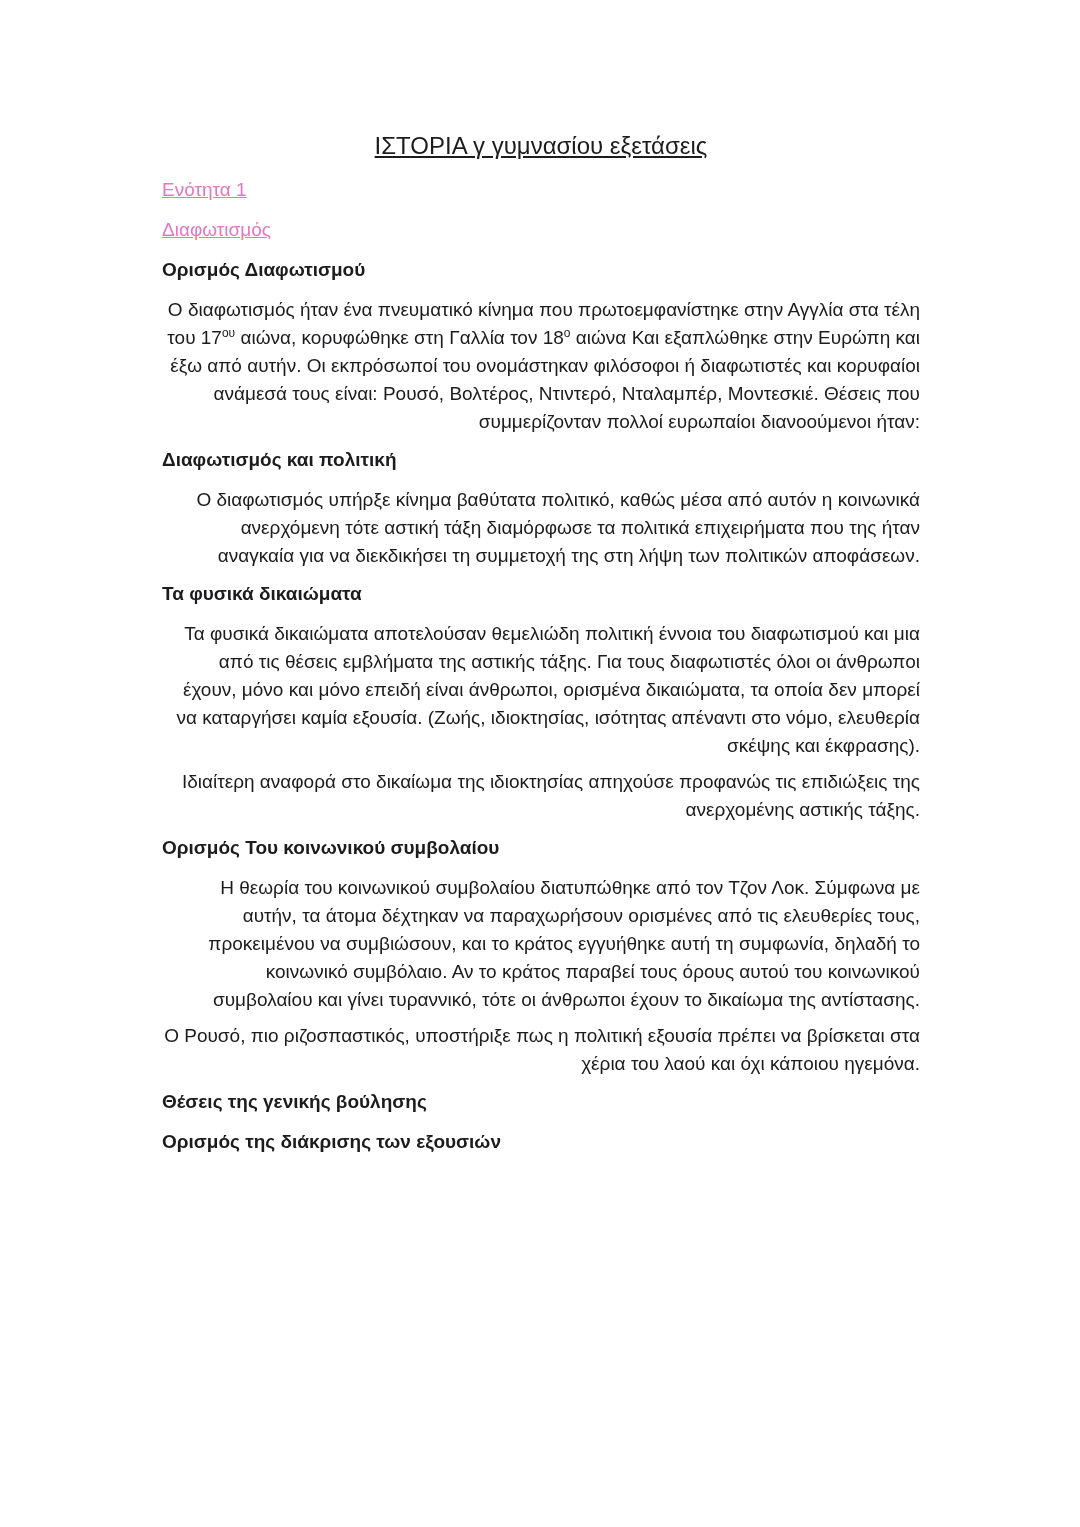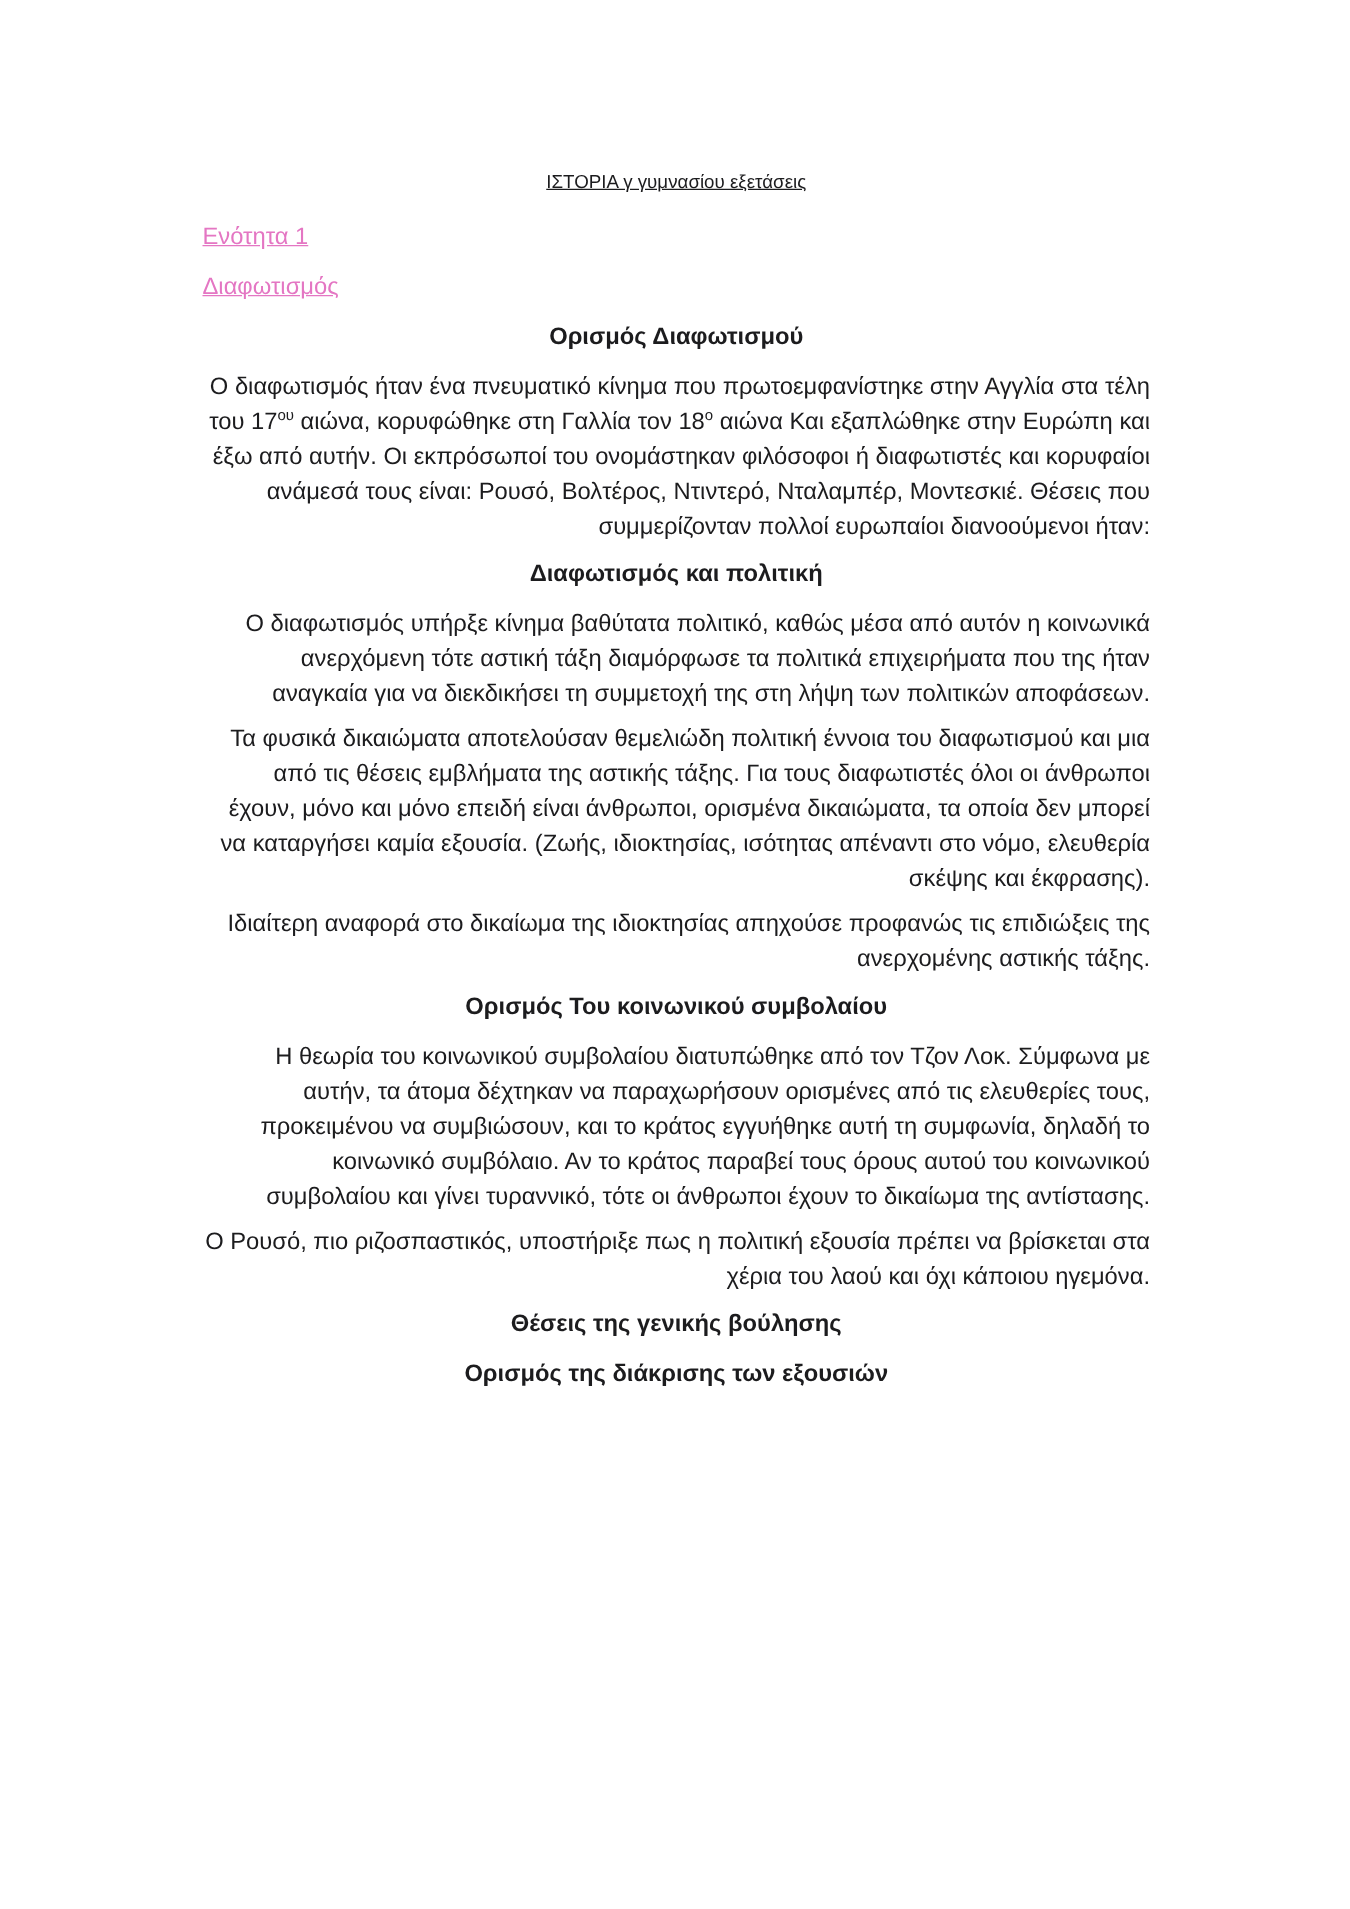--- a/index.html
+++ b/index.html
@@ -24,40 +24,39 @@
     position:absolute;
     left:162px;
     top:132px;
     width:758px;
     font-size:19px;
     line-height:28px;
   }
   .doc-title{
     text-align:center;
     font-weight:normal;
-    font-size:15px;
+    font-size:24px;
     margin:0 0 16px 0;
   }
   .doc-title .title-text{
     text-decoration:underline;
   }
   .link-line{
     margin:0 0 12px 0;
   }
   .doc-link{
     color:var(--pink);
     text-decoration:underline;
     cursor:pointer;
   }
   .sec-heading{
     font-size:19px;
     font-weight:bold;
     margin:10px 0 12px 0;
     line-height:28px;
-    text-align:center;
   }
   .para{
     margin:0 0 8px 0;
     text-align:right;
   }
   ol.positions{
     margin:0 0 8px 0;
     padding-left:66px;
   }
   ol.positions li{
@@ -88,20 +87,21 @@
 
     <h3 class="sec-heading">Ορισμός Διαφωτισμού</h3>
 
     <p class="para"><span>Ο διαφωτισμός ήταν ένα πνευματικό κίνημα που πρωτοεμφανίστηκε στην Αγγλία στα τέλη του 17</span><sup>ου</sup><span> αιώνα, κορυφώθηκε στη Γαλλία τον 18</span><sup>ο</sup><span> αιώνα Και εξαπλώθηκε στην Ευρώπη και έξω από αυτήν. Οι εκπρόσωποί του ονομάστηκαν φιλόσοφοι ή διαφωτιστές και κορυφαίοι ανάμεσά τους είναι: Ρουσό, Βολτέρος, Ντιντερό, Νταλαμπέρ, Μοντεσκιέ. Θέσεις που συμμερίζονταν πολλοί ευρωπαίοι διανοούμενοι ήταν:</span></p>
 
 
     <h3 class="sec-heading">Διαφωτισμός και πολιτική</h3>
 
     <p class="para">Ο διαφωτισμός υπήρξε κίνημα βαθύτατα πολιτικό, καθώς μέσα από αυτόν η κοινωνικά ανερχόμενη τότε αστική τάξη διαμόρφωσε τα πολιτικά επιχειρήματα που της ήταν αναγκαία για να διεκδικήσει τη συμμετοχή της στη λήψη των πολιτικών αποφάσεων.</p>
 
+    <h3 class="sec-heading">Τα φυσικά δικαιώματα</h3>
 
     <p class="para">Τα φυσικά δικαιώματα αποτελούσαν θεμελιώδη πολιτική έννοια του διαφωτισμού και μια από τις θέσεις εμβλήματα της αστικής τάξης. Για τους διαφωτιστές όλοι οι άνθρωποι έχουν, μόνο και μόνο επειδή είναι άνθρωποι, ορισμένα δικαιώματα, τα οποία δεν μπορεί να καταργήσει καμία εξουσία. (Ζωής, ιδιοκτησίας, ισότητας απέναντι στο νόμο, ελευθερία σκέψης και έκφρασης).</p>
 
     <p class="para">Ιδιαίτερη αναφορά στο δικαίωμα της ιδιοκτησίας απηχούσε προφανώς τις επιδιώξεις της ανερχομένης αστικής τάξης.</p>
 
     <h3 class="sec-heading">Ορισμός Του κοινωνικού συμβολαίου</h3>
 
     <p class="para">Η θεωρία του κοινωνικού συμβολαίου διατυπώθηκε από τον Τζον Λοκ. Σύμφωνα με αυτήν, τα άτομα δέχτηκαν να παραχωρήσουν ορισμένες από τις ελευθερίες τους, προκειμένου να συμβιώσουν, και το κράτος εγγυήθηκε αυτή τη συμφωνία, δηλαδή το κοινωνικό συμβόλαιο. Αν το κράτος παραβεί τους όρους αυτού του κοινωνικού συμβολαίου και γίνει τυραννικό, τότε οι άνθρωποι έχουν το δικαίωμα της αντίστασης.</p>
 
     <p class="para">Ο Ρουσό, πιο ριζοσπαστικός, υποστήριξε πως η πολιτική εξουσία πρέπει να βρίσκεται στα χέρια του λαού και όχι κάποιου ηγεμόνα.</p>

